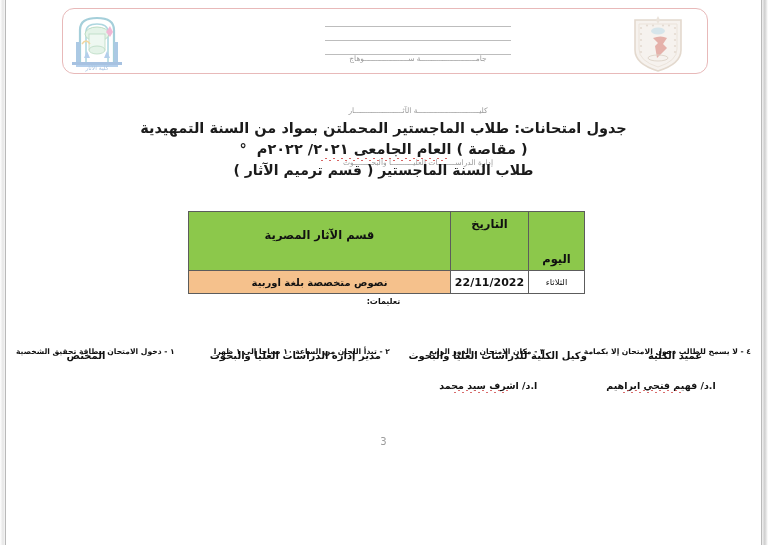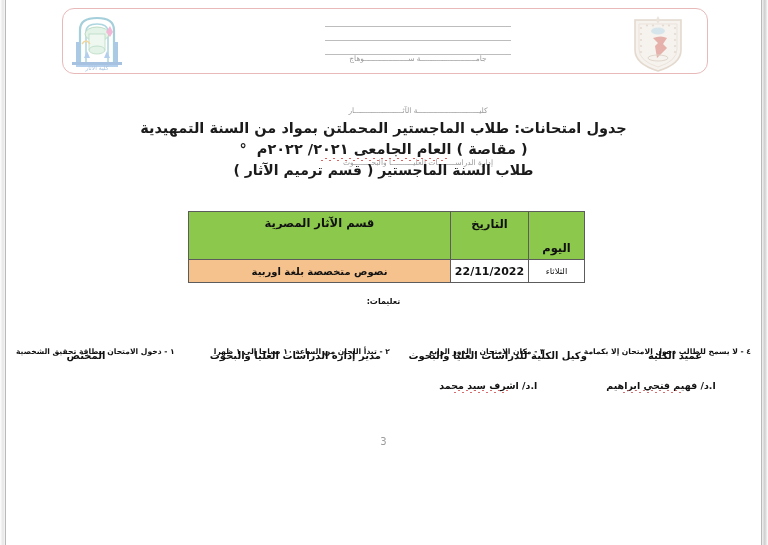--- a/index.html
+++ b/index.html
@@ -175,21 +175,21 @@
     vertical-align: bottom;
     padding-bottom: 4px;
   }
   .hdr.hdr-date {
     vertical-align: top;
     padding-top: 5px;
     margin-top: 12px;
   }
   .hdr.hdr-dept {
     vertical-align: top;
-    padding-top: 4px;
+    padding-top: 16px;
   }
   .cell-day {
     background: #ffffff;
     color: #111111;
     font-size: 8.5px;
     height: 22px;
   }
   .cell-date {
     background: #ffffff;
     color: #111111;

